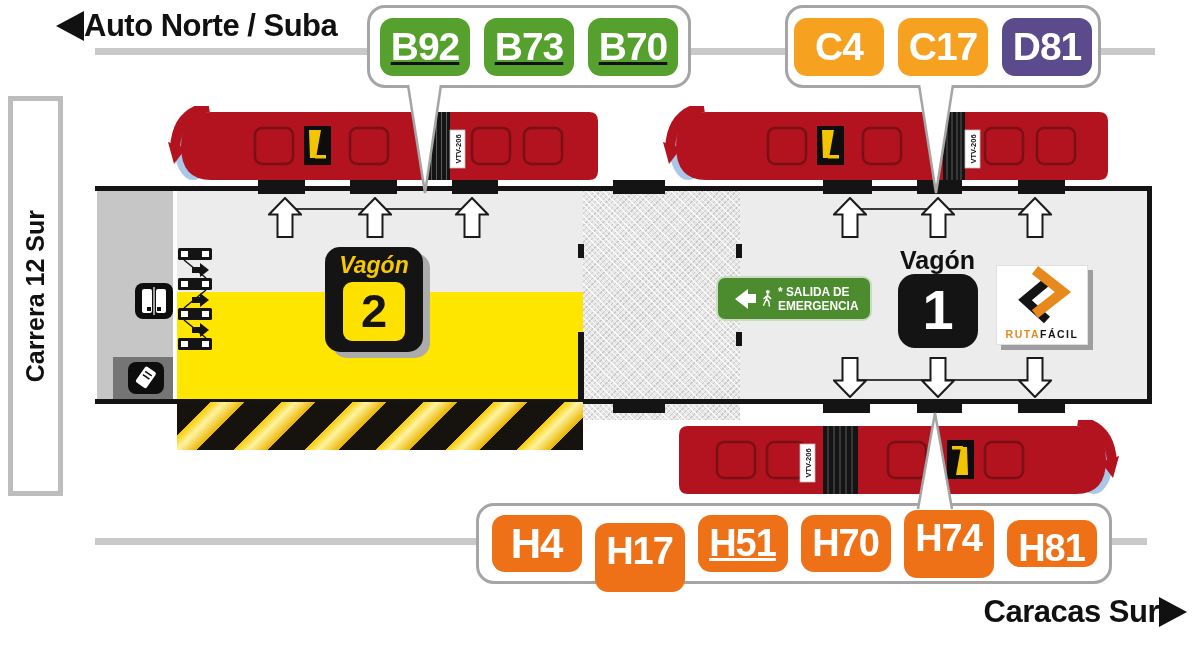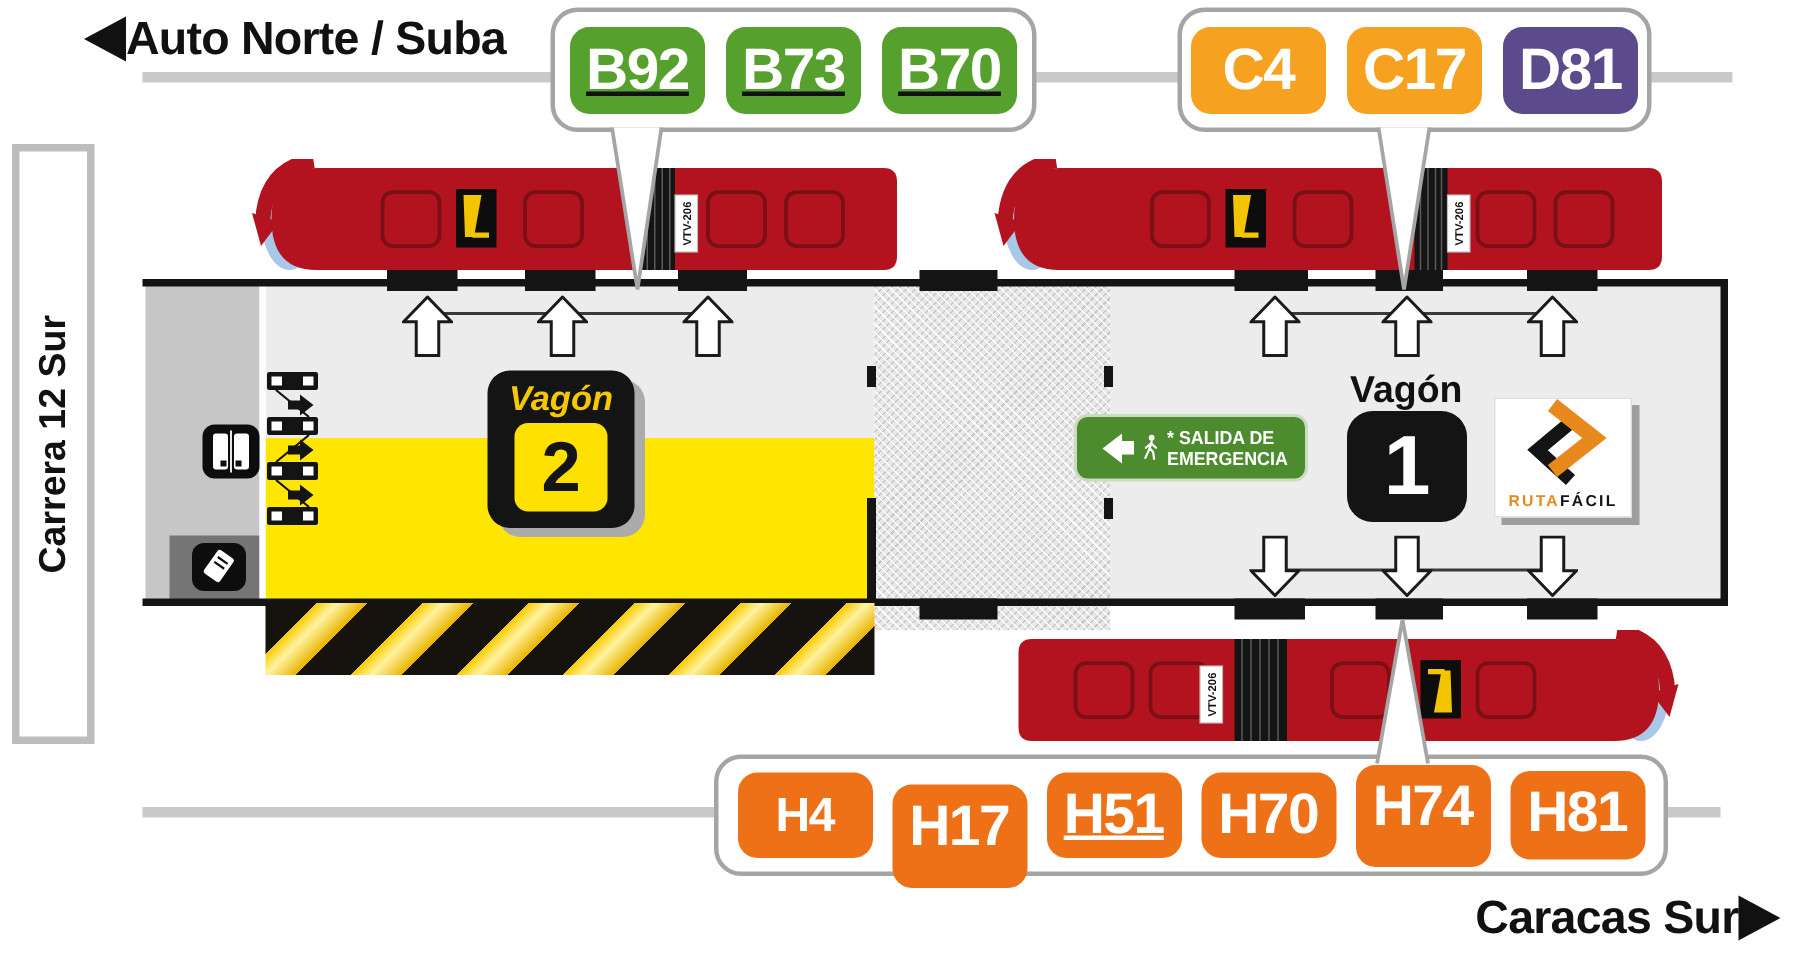--- a/index.html
+++ b/index.html
@@ -301,26 +301,26 @@
     <div class="badge" style="background-color: rgb(86, 160, 46);">B92</div>
     <div class="badge" style="background-color: rgb(86, 160, 46);">B73</div>
     <div class="badge" style="background-color: rgb(86, 160, 46);">B70</div>
   </div>
   <div class="callout" style="left:785px;top:5px;width:316px;height:83px;gap:14px;">
     <div class="badge" style="background-color: rgb(246, 161, 31);">C4</div>
     <div class="badge" style="background-color: rgb(246, 161, 31);">C17</div>
     <div class="badge" style="background-color: rgb(91, 74, 140);">D81</div>
   </div>
   <div class="callout" style="left:476px;top:503px;width:636px;height:81px;gap:13px;">
-    <div class="badge" style="height: 57px; line-height: 57px; font-size: 32px; background-color: rgb(238, 113, 24);">H4</div>
+    <div class="badge" style="height: 57px; line-height: 57px; font-size: 42px; background-color: rgb(238, 113, 24);">H4</div>
     <div class="badge" style="height: 69px; line-height: 57px; font-size: 38px; background-color: rgb(238, 113, 24); margin-top: 28px;">H17</div>
     <div class="badge" style="height: 57px; line-height: 57px; font-size: 38px; background-color: rgb(238, 113, 24); text-decoration: underline;">H51</div>
     <div class="badge" style="height: 57px; line-height: 57px; font-size: 38px; background-color: rgb(238, 113, 24);">H70</div>
     <div class="badge" style="height: 68px; line-height: 57px; font-size: 38px; background-color: rgb(238, 113, 24);">H74</div>
-    <div class="badge" style="height: 59px; line-height: 57px; font-size: 38px; background-color: rgb(238, 113, 24);">H81</div>
+    <div class="badge" style="height: 47px; line-height: 57px; font-size: 38px; background-color: rgb(238, 113, 24);">H81</div>
   </div>
 
   <svg class="overlay" width="1200" height="651" viewBox="0 0 1200 651">
     <path d="M408,85 L425,193 L441,85" fill="#fff" stroke="#A5A5A5" stroke-width="2.5"></path>
     <path d="M919,85 L936,193 L953,85" fill="#fff" stroke="#A5A5A5" stroke-width="2.5"></path>
     <path d="M918,509 L935,413 L952,509" fill="#fff" stroke="#A5A5A5" stroke-width="2.5"></path>
   </svg>
 
   <div class="abs dir" style="right:13px;top:594px;">
     <span>Caracas Sur</span>

